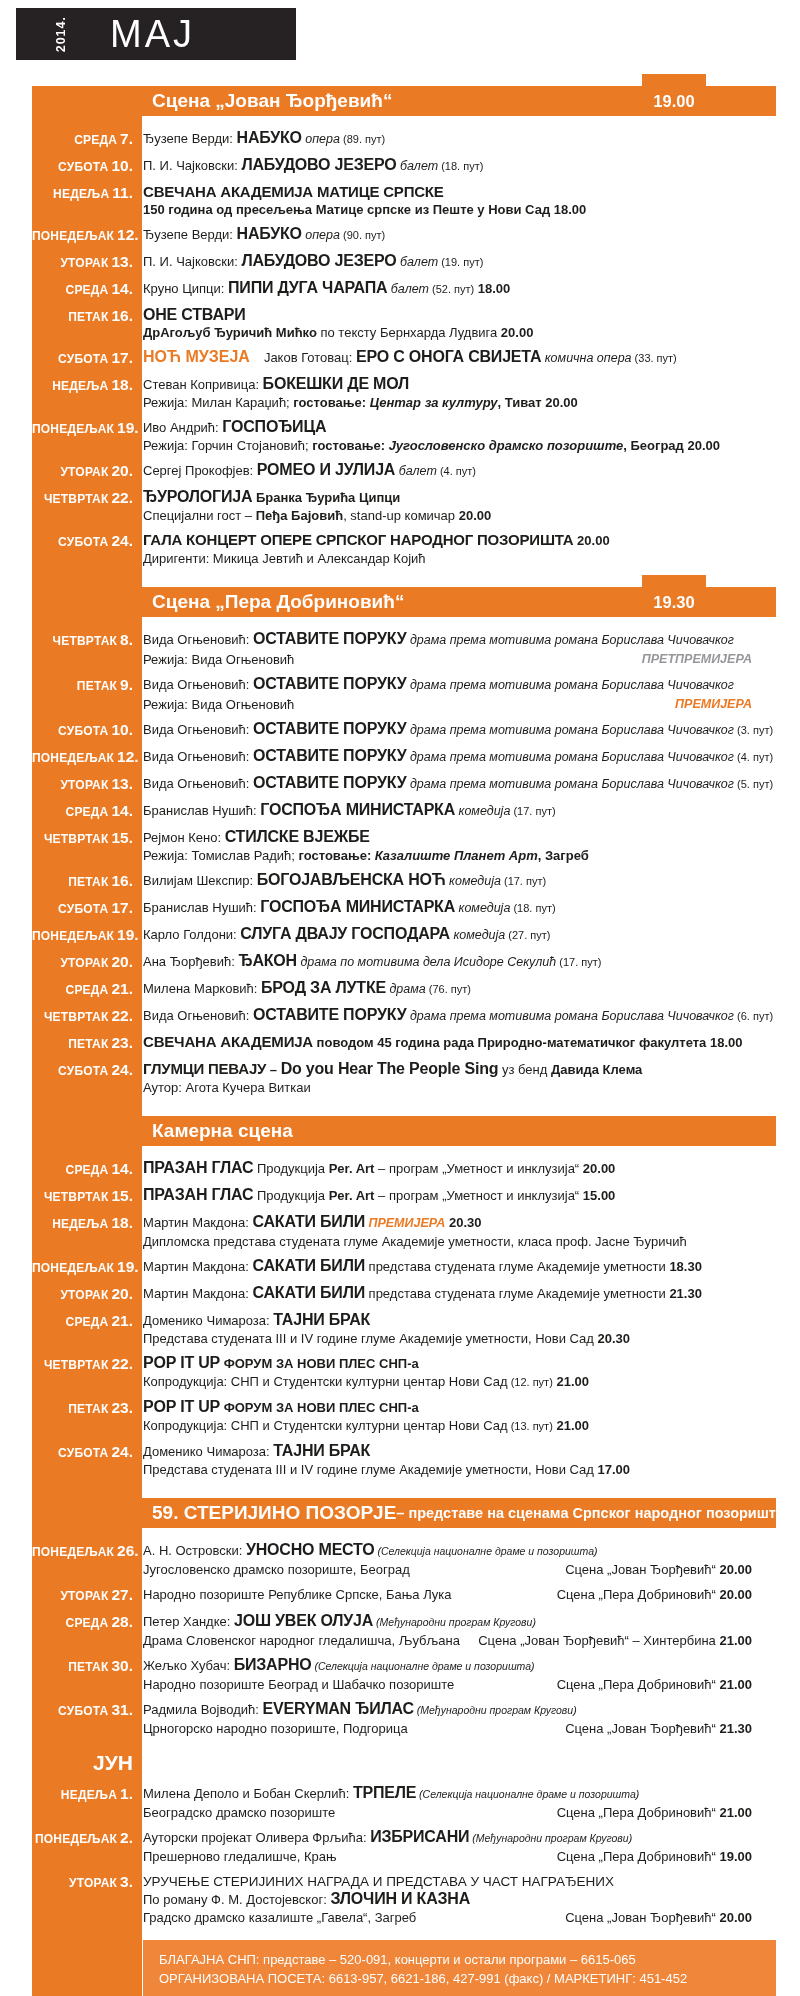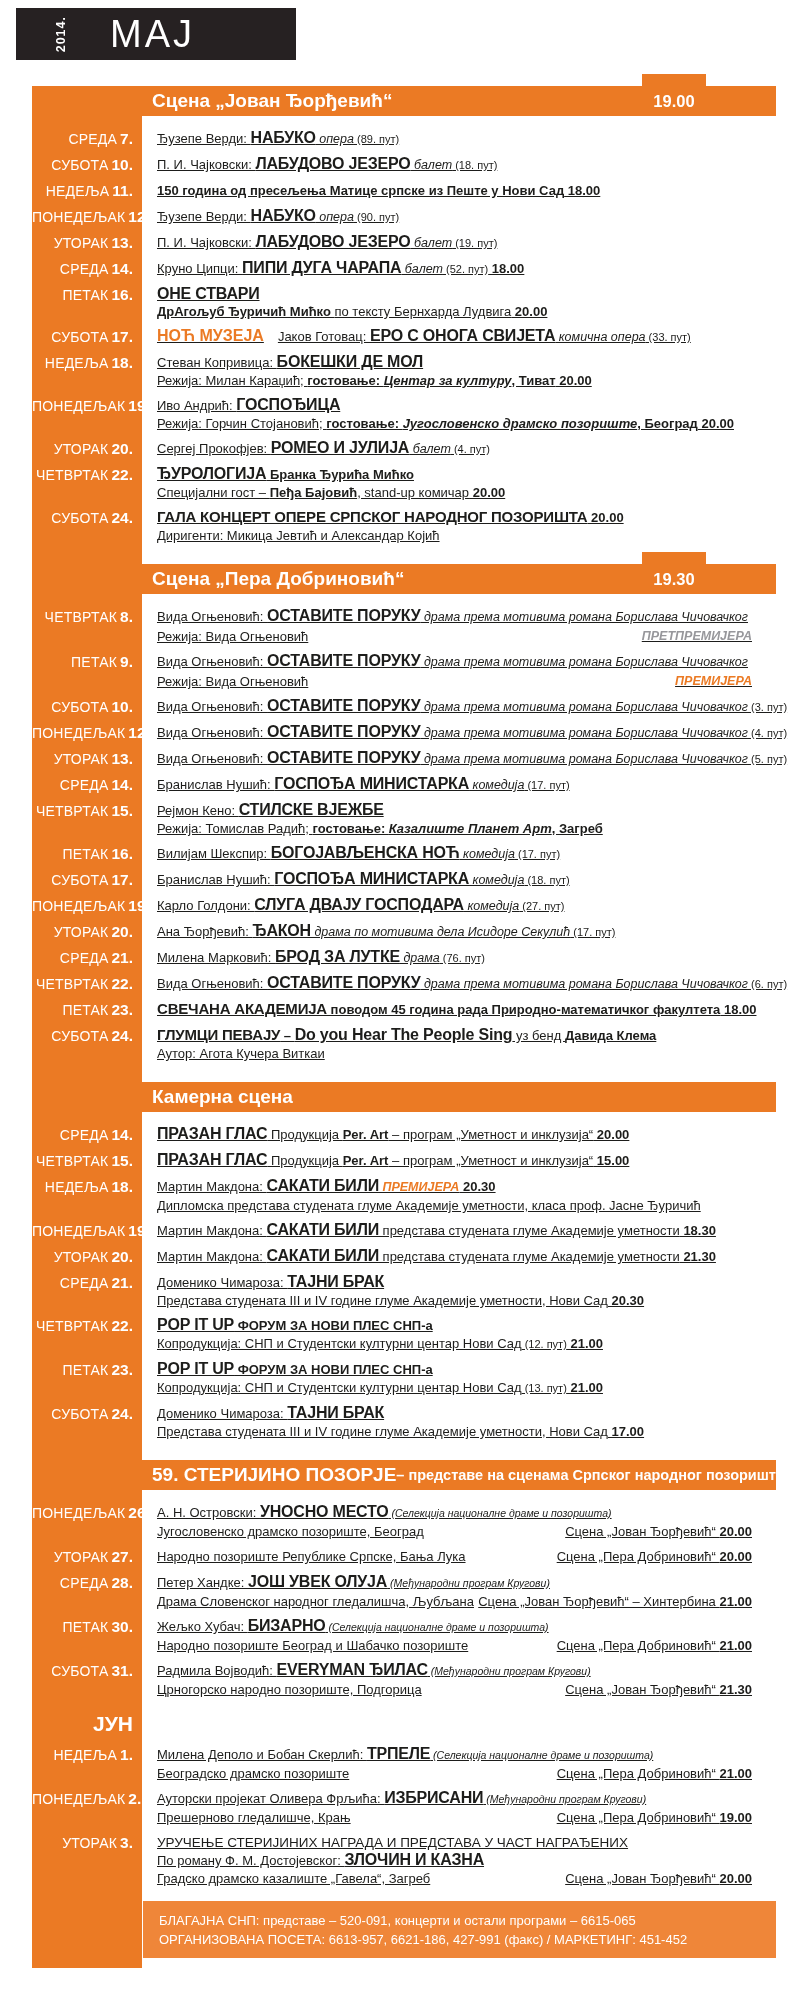--- a/index.html
+++ b/index.html
@@ -27,23 +27,23 @@
   .band{position:absolute;left:0;top:0;bottom:6px;width:110px;background:var(--orange);}
   .section{position:relative;}
   .section + .section{margin-top:20px;}
   .bar{position:relative;background:var(--orange);color:#fff;height:30px;display:flex;align-items:center;padding-left:120px;margin-bottom:13px;}
   .bar-title{font-size:19px;font-weight:bold;white-space:nowrap;}
   .bar-subtitle{font-size:14.5px;font-weight:bold;white-space:nowrap;}
   .bar-tab{position:absolute;top:-12px;right:70px;width:64px;height:13px;background:var(--orange);}
   .bar-time{position:absolute;top:50%;transform:translateY(-50%);right:70px;width:64px;text-align:center;font-size:16.5px;font-weight:bold;}
   .event{display:grid;grid-template-columns:110px 1fr;margin-bottom:7px;position:relative;}
   .day-cell{text-align:right;padding-right:9px;color:#fff;line-height:17px;padding-top:1px;white-space:nowrap;}
-  .day-name{font-size:14px;font-weight:normal;letter-spacing:.2px;}
+  .day-name{font-size:12px;font-weight:bold;letter-spacing:.2px;}
   .day-date{font-size:15.5px;font-weight:bold;margin-left:3px;}
-  .content-cell{padding-left:15px;padding-right:24px;text-decoration:underline;}
+  .content-cell{padding-left:1px;padding-right:24px;}
   .line{line-height:17px;white-space:nowrap;}
   .line-split{display:flex;justify-content:space-between;align-items:flex-end;}
   .month-row{height:38px;display:grid;grid-template-columns:110px 1fr;margin-bottom:2px;}
   .month-label{color:#fff;font-size:21px;font-weight:bold;text-align:center;padding-right:9px;display:flex;align-items:center;justify-content:flex-end;}
   
   .sg-a  {font-size:13px;}
   .sg-n  {font-size:13px;}
   .sg-n2 {font-size:13.5px;}
   .sg-t  {font-size:16px;font-weight:bold;letter-spacing:-.2px;}
   .sg-t2 {font-size:15px;font-weight:bold;letter-spacing:-.2px;}
@@ -87,20 +87,21 @@
         </div>
         <div class="event">
           <div class="day-cell"><span class="day-name">СУБОТА</span><span class="day-date">10.</span></div>
           <div class="content-cell">
             <div class="line"><span class="line-left"><span class="sg-a">П. И. Чајковски: </span><span class="sg-t">ЛАБУДОВО ЈЕЗЕРО</span><span class="sg-g"> балет</span><span class="sg-c">   (18. пут)</span></span></div>
           </div>
         </div>
         <div class="event">
           <div class="day-cell"><span class="day-name">НЕДЕЉА</span><span class="day-date">11.</span></div>
           <div class="content-cell">
+            <div class="line"><span class="line-left"><span class="sg-t2">СВЕЧАНА АКАДЕМИЈА МАТИЦЕ СРПСКЕ</span></span></div>
             <div class="line"><span class="line-left"><span class="sg-b">150 година од пресељења Матице српске из Пеште у Нови Сад</span><span class="sg-tm">   18.00</span></span></div>
           </div>
         </div>
         <div class="event">
           <div class="day-cell"><span class="day-name">ПОНЕДЕЉАК</span><span class="day-date">12.</span></div>
           <div class="content-cell">
             <div class="line"><span class="line-left"><span class="sg-a">Ђузепе Верди: </span><span class="sg-t">НАБУКО</span><span class="sg-g"> опера</span><span class="sg-c">   (90. пут)</span></span></div>
           </div>
         </div>
         <div class="event">
@@ -144,21 +145,21 @@
         </div>
         <div class="event">
           <div class="day-cell"><span class="day-name">УТОРАК</span><span class="day-date">20.</span></div>
           <div class="content-cell">
             <div class="line"><span class="line-left"><span class="sg-a">Сергеј Прокофјев: </span><span class="sg-t">РОМЕО И ЈУЛИЈА</span><span class="sg-g">   балет</span><span class="sg-c">   (4. пут)</span></span></div>
           </div>
         </div>
         <div class="event">
           <div class="day-cell"><span class="day-name">ЧЕТВРТАК</span><span class="day-date">22.</span></div>
           <div class="content-cell">
-            <div class="line"><span class="line-left"><span class="sg-t">ЂУРОЛОГИЈА</span><span class="sg-b">  Бранка Ђурића Мићко</span></span></div>
+            <div class="line"><span class="line-left"><span class="sg-t">ЂУРОЛОГИЈА</span><span class="sg-b">  Бранка Ђурића Ципци</span></span></div>
             <div class="line"><span class="line-left"><span class="sg-n">Специјални гост – </span><span class="sg-b">Пеђа Бајовић</span><span class="sg-n">, stand-up комичар</span><span class="sg-tm">   20.00</span></span></div>
           </div>
         </div>
         <div class="event">
           <div class="day-cell"><span class="day-name">СУБОТА</span><span class="day-date">24.</span></div>
           <div class="content-cell">
             <div class="line"><span class="line-left"><span class="sg-t2">ГАЛА КОНЦЕРТ ОПЕРЕ СРПСКОГ НАРОДНОГ ПОЗОРИШТА</span><span class="sg-tm">   20.00</span></span></div>
             <div class="line"><span class="line-left"><span class="sg-n">Диригенти: Микица Јевтић и Александар Којић</span></span></div>
           </div>
         </div>

